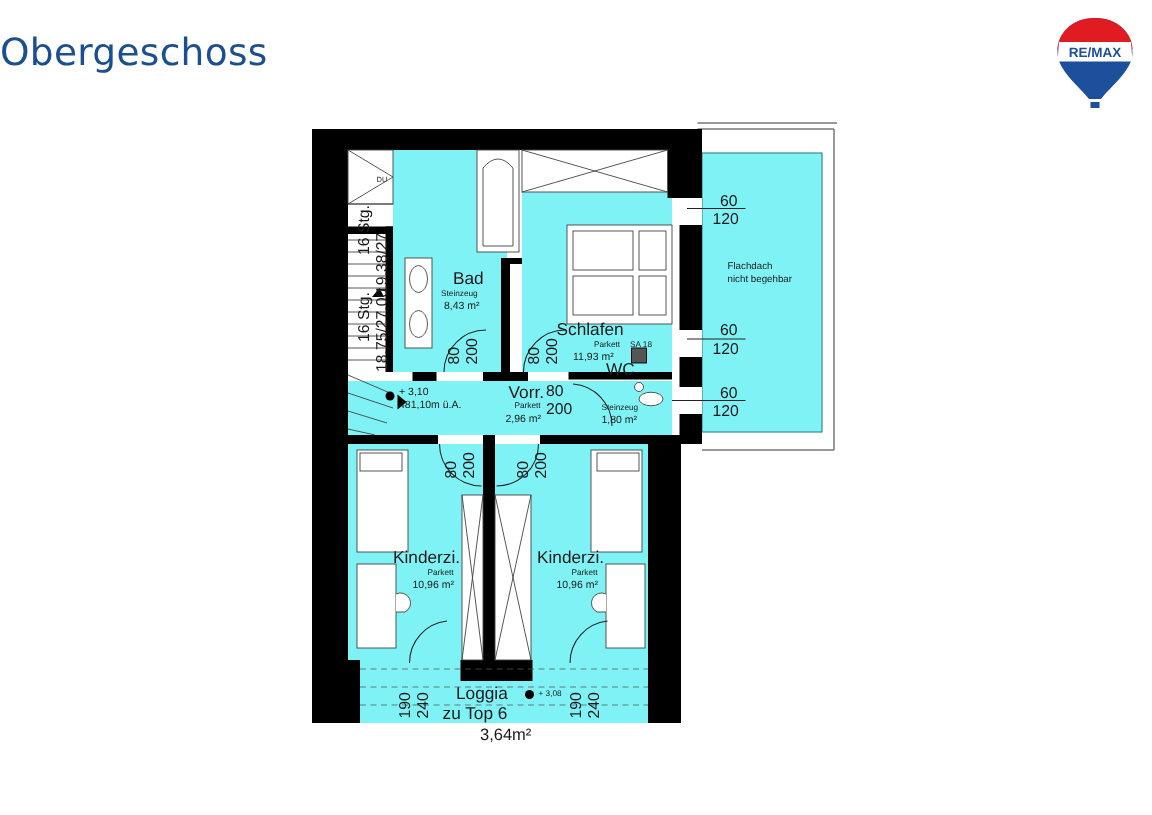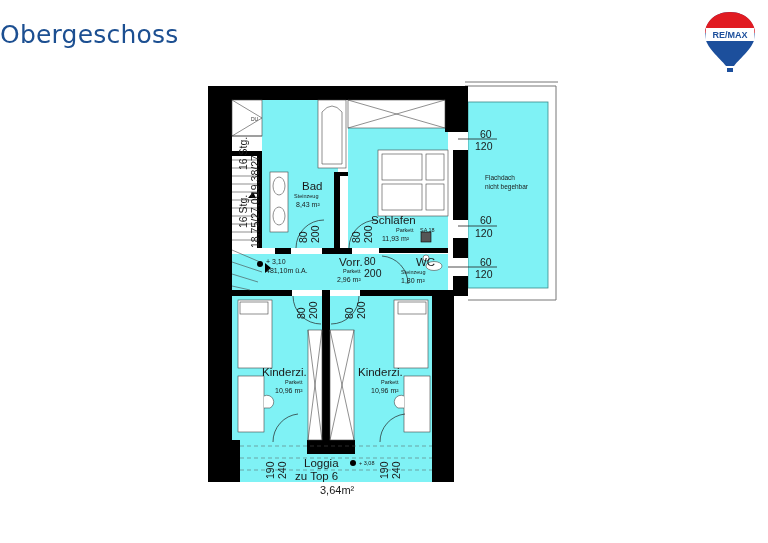--- a/index.html
+++ b/index.html
@@ -193,21 +193,21 @@
 <div class="lbl sub" style="left:396px;top:228px;">Parkett</div>
 <div class="lbl area" style="left:382px;top:235px;">11,93 m²</div>
 <div class="lbl sub" style="left:420px;top:228px;">SA 18</div>
 
 <div class="lbl room" style="left:339px;top:257px;">Vorr.</div>
 <div class="lbl sub" style="left:343px;top:269px;">Parkett</div>
 <div class="lbl area" style="left:337px;top:276px;">2,96 m²</div>
 <div class="lbl area" style="left:266px;top:258px;">+ 3,10</div>
 <div class="lbl area" style="left:266px;top:267px;">481,10m ü.A.</div>
 
-<div class="lbl room" style="left:404px;top:257px;margin-left:12px;">WC</div>
+<div class="lbl room" style="left:404px;top:242px;">WC</div>
 <div class="lbl sub" style="left:401px;top:270px;">Steinzeug</div>
 <div class="lbl area" style="left:401px;top:277px;">1,80 m²</div>
 
 <div class="lbl room" style="left:262px;top:367px;">Kinderzi.</div>
 <div class="lbl sub" style="left:285px;top:380px;">Parkett</div>
 <div class="lbl area" style="left:275px;top:387px;">10,96 m²</div>
 
 <div class="lbl room" style="left:358px;top:367px;">Kinderzi.</div>
 <div class="lbl sub" style="left:381px;top:380px;">Parkett</div>
 <div class="lbl area" style="left:371px;top:387px;">10,96 m²</div>

